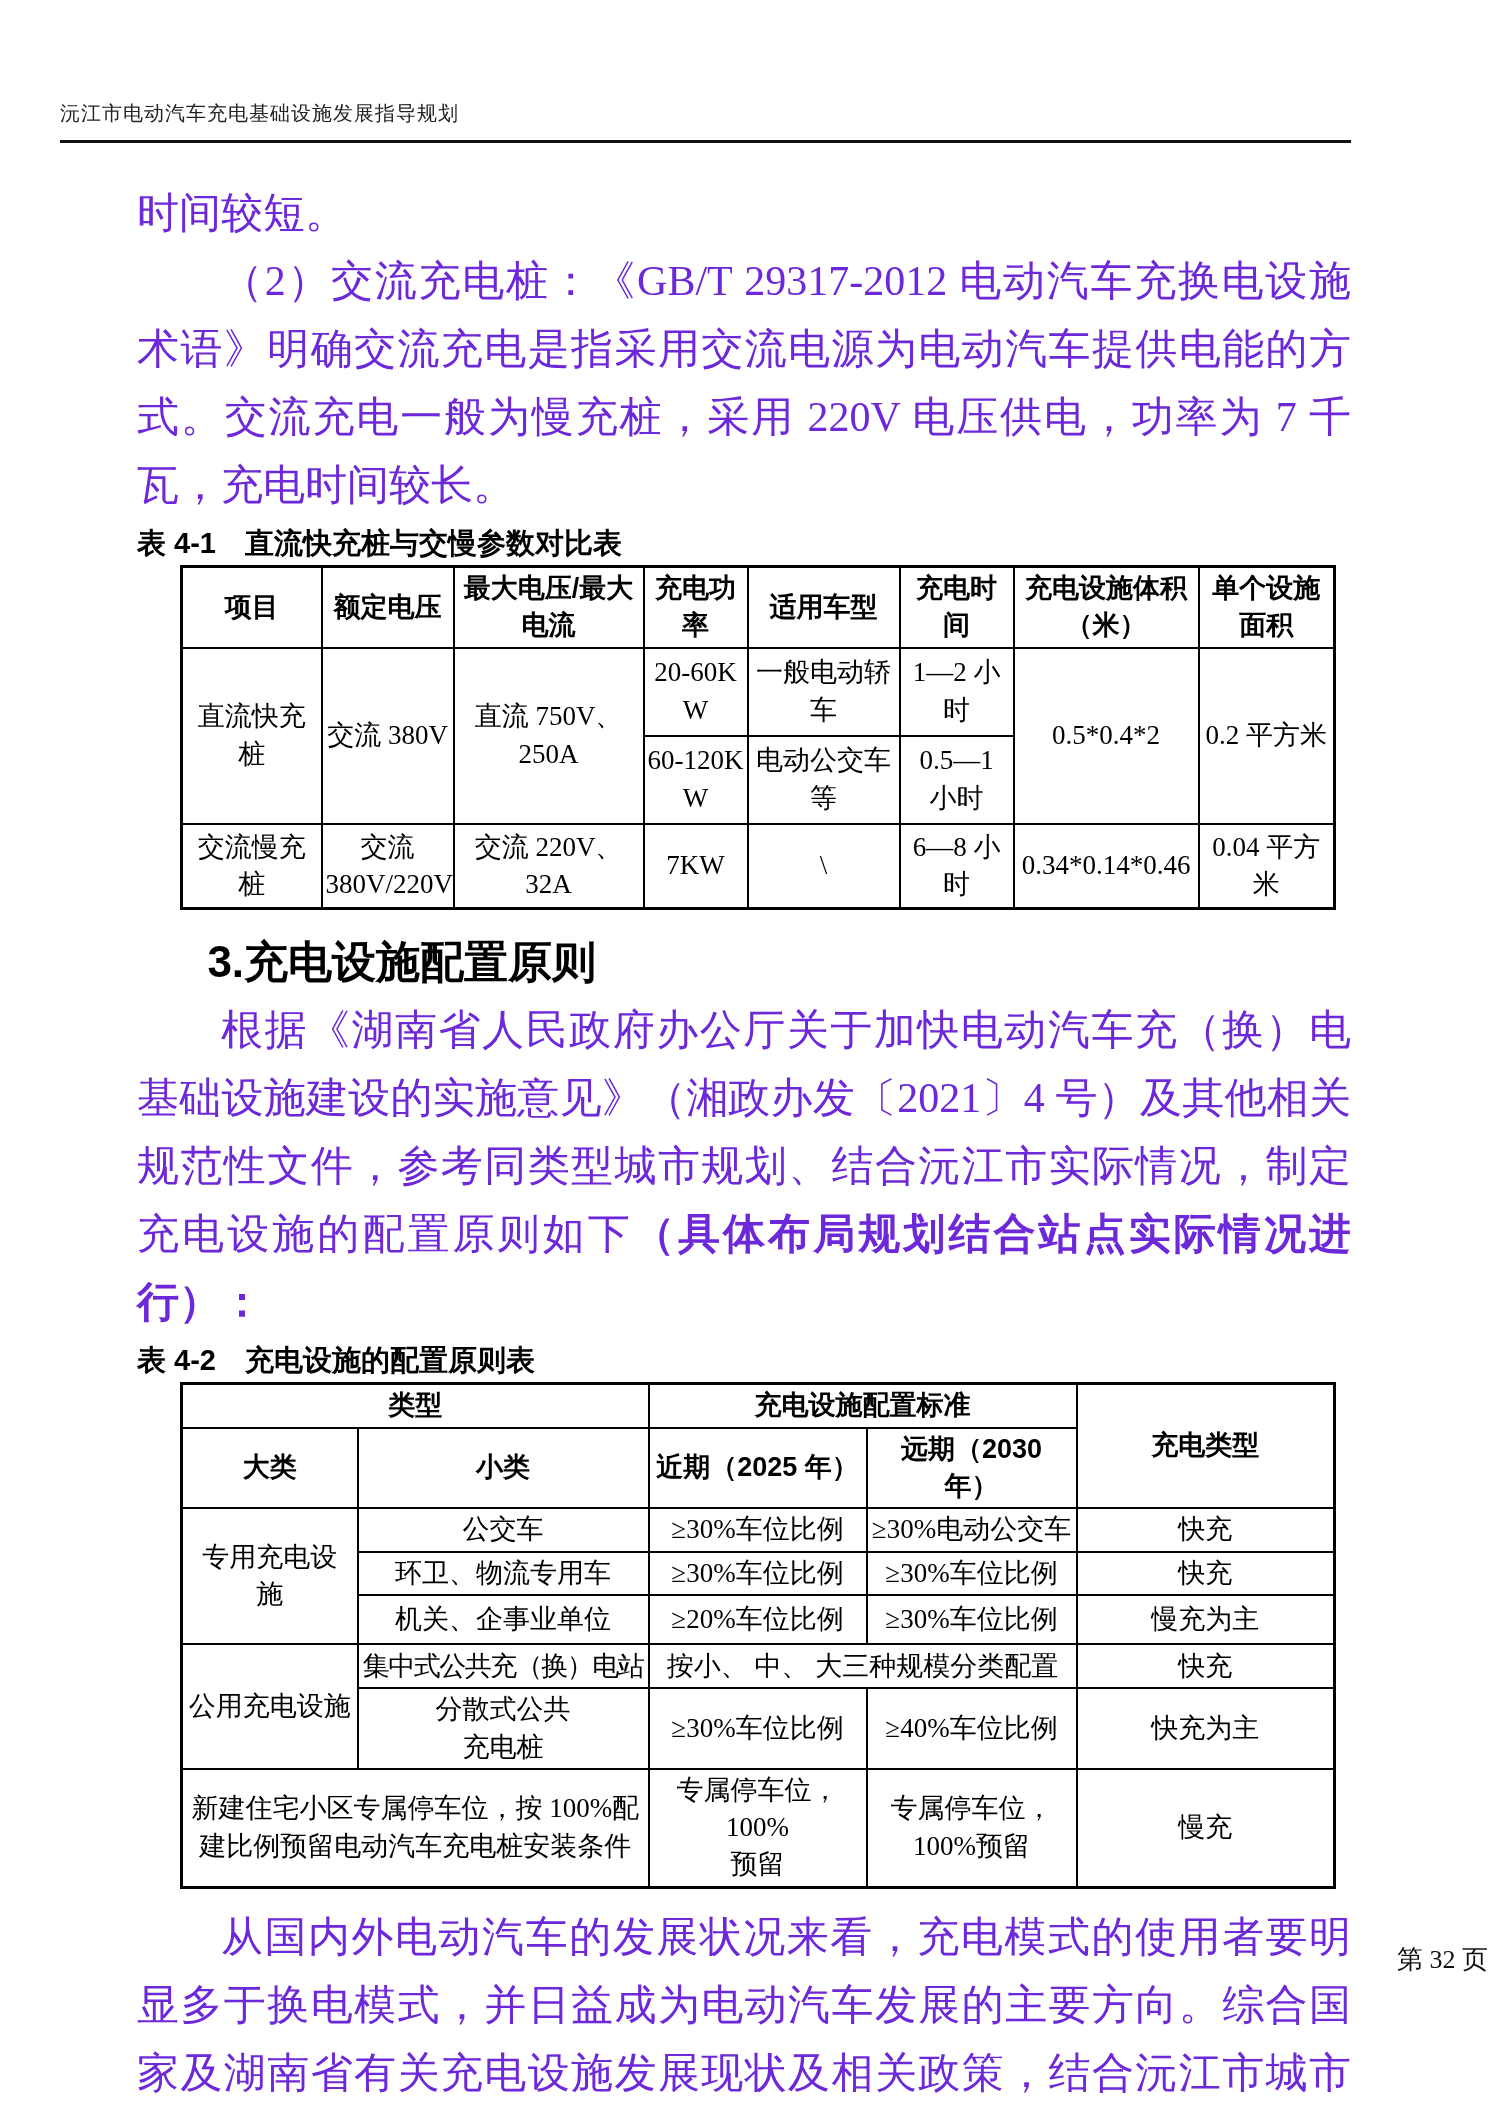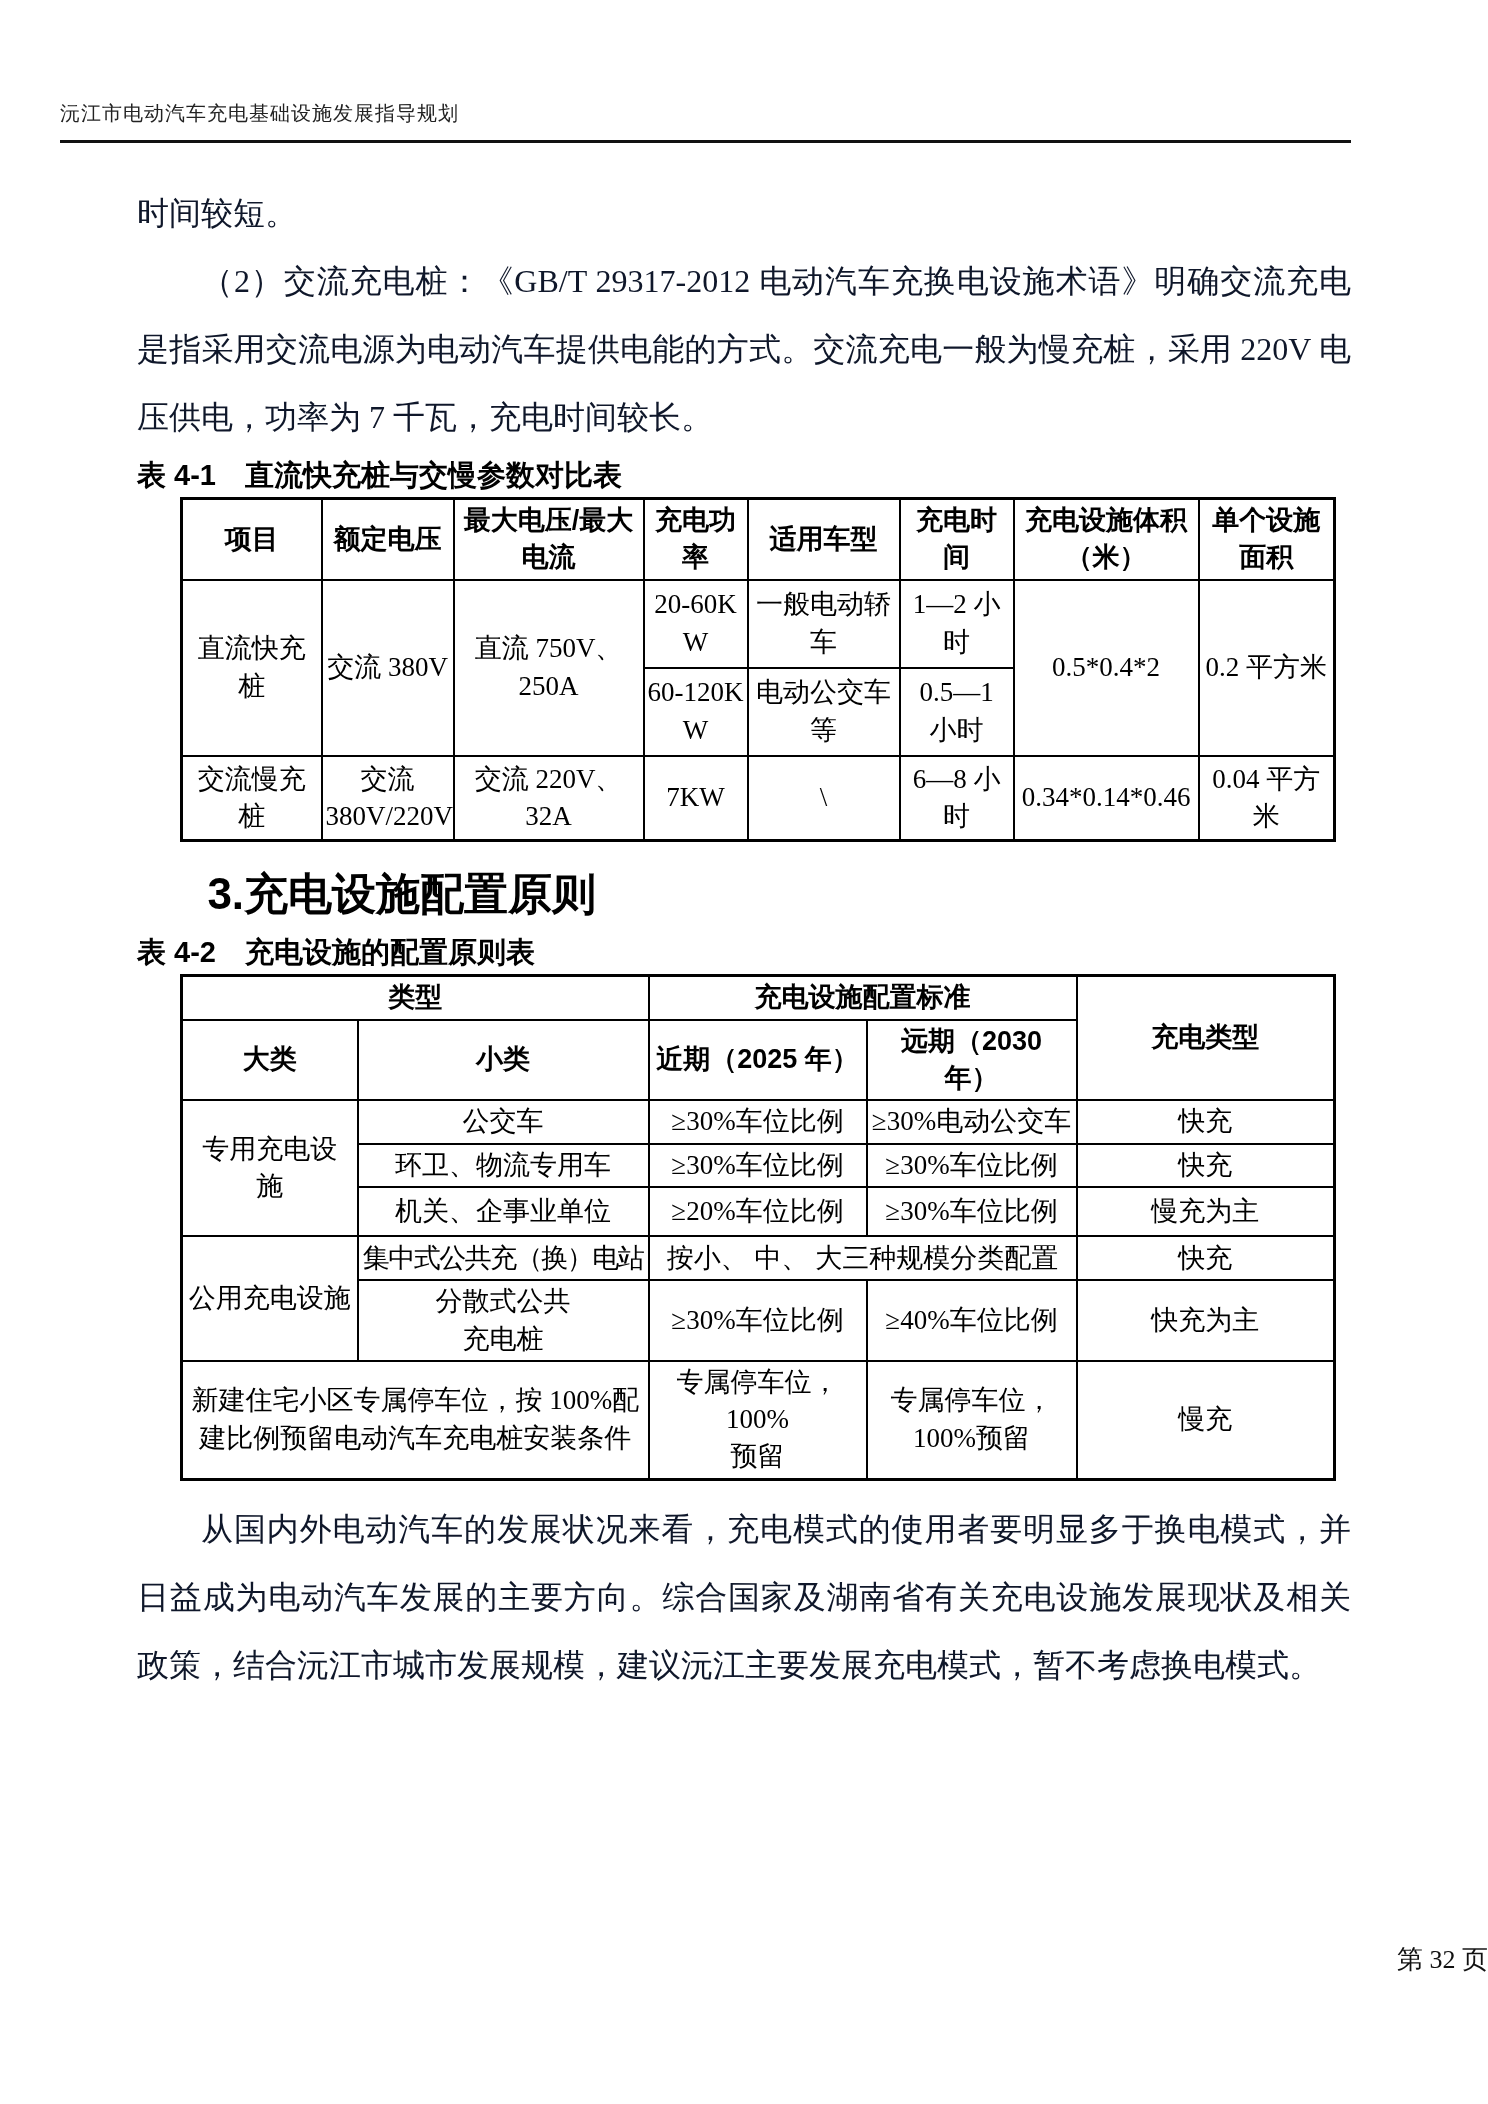--- a/index.html
+++ b/index.html
@@ -15,22 +15,22 @@
     border-bottom:3px solid #111;
   }
   .doc-header .title{
     font-family:"Liberation Sans","DejaVu Sans",sans-serif;
     font-size:20px;line-height:26px;color:#222;letter-spacing:1px;
   }
 
   .content{margin:0 137px;}
 
   .para{
-    font-size:32px;line-height:68px;text-align:justify;
-    margin:0;color:#0f172a;
+    font-size:42px;line-height:68px;text-align:justify;
+    margin:0;color:#6d28d9;
   }
   .para.indent{text-indent:2em;}
   .tail{margin-top:36px;}
   .bold-run{
     font-family:"Liberation Sans","DejaVu Sans",sans-serif;
     font-weight:bold;
   }
   .section-heading{
     font-family:"Liberation Sans","DejaVu Sans",sans-serif;
     font-weight:bold;font-size:44px;line-height:68px;
@@ -137,20 +137,21 @@
         <td>\</td>
         <td>6—8 小时</td>
         <td>0.34*0.14*0.46</td>
         <td>0.04 平方米</td>
       </tr>
     </tbody>
       </table>
 
     <p class="section-heading">3.充电设施配置原则</p>
 
+    <p class="para indent"><span>根据《湖南省人民政府办公厅关于加快电动汽车充（换）电基础设施建设的实施意见》（湘政办发〔2021〕4 号）及其他相关规范性文件，参考同类型城市规划、结合沅江市实际情况，制定充电设施的配置原则如下</span><span class="bold-run">（具体布局规划结合站点实际情况进行）：</span></p>
 
     <div class="table-caption">表 4-2　充电设施的配置原则表</div>
 
     <table class="doc-table">
       <colgroup>
         <col style="width:176px">
           <col style="width:291px">
           <col style="width:218px">
           <col style="width:210px">
           <col style="width:258px">

